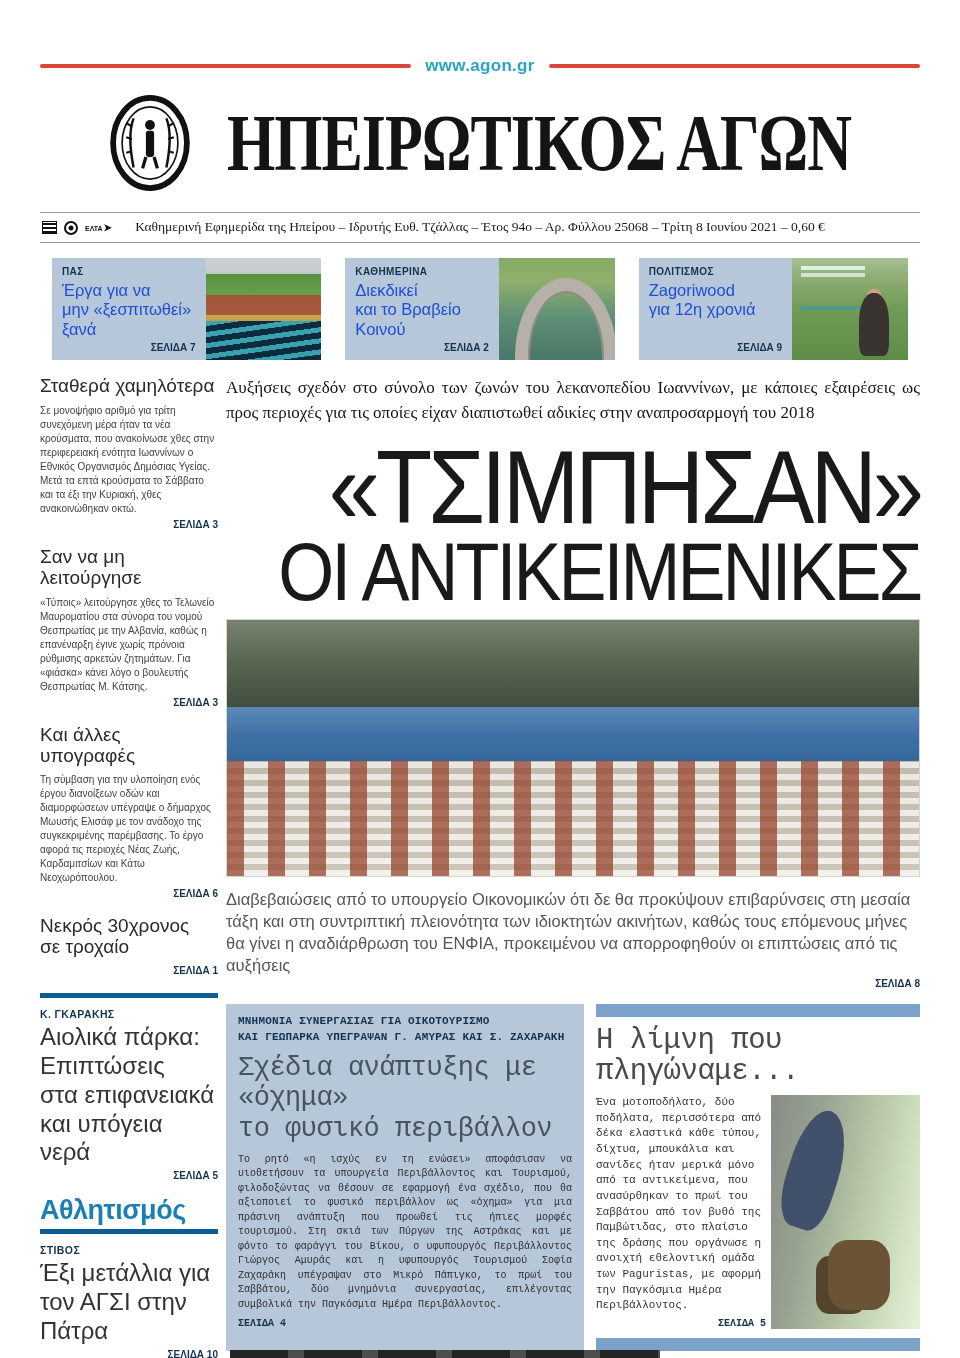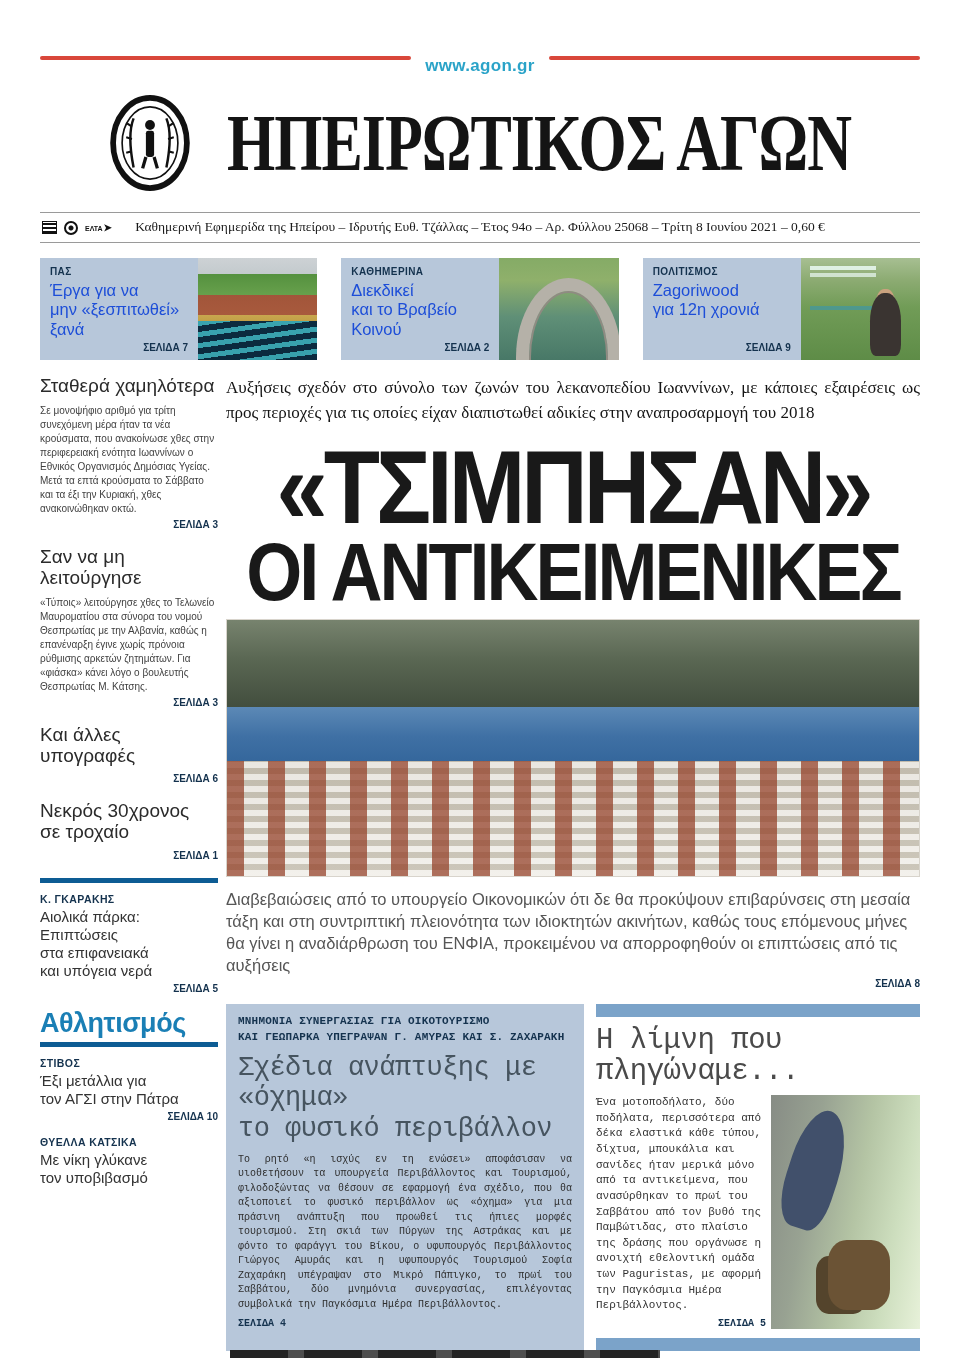--- a/index.html
+++ b/index.html
@@ -5,21 +5,21 @@
   * { margin:0; padding:0; box-sizing:border-box; }
   html,body { background:#e9e9e9; }
   .page {
     width:960px; height:1358px; margin:0 auto; background:#fff;
     position:relative; overflow:hidden;
     font-family:"Liberation Sans", sans-serif; color:#222;
   }
   .ml { white-space:pre-line; }
 
   
-  .top-rule-row { margin:56px 40px 0; display:flex; align-items:flex-start; gap:14px; }
+  .top-rule-row { margin:56px 40px 0; display:flex; align-items:center; gap:14px; }
   .top-rule { flex:1; height:4px; background:#d9473a; border-radius:2px; }
   .site-url { color:#2aa3c8; font-weight:bold; font-size:17px; letter-spacing:.3px; }
 
   
   .masthead-row { margin:12px 40px 0; display:flex; align-items:center; justify-content:center; gap:36px; height:110px; }
   .logo { width:82px; height:100px; flex:none; }
   .masthead {
     font-family:"Liberation Serif", serif; font-weight:bold; color:#141414;
     font-size:62px; letter-spacing:-1px; white-space:nowrap;
     transform:scaleY(1.28); transform-origin:center;
@@ -33,21 +33,21 @@
   .dateline { font-family:"Liberation Serif", serif; font-size:13.5px; color:#1a1a1a; }
   .mini-icons { position:absolute; left:2px; top:50%; transform:translateY(-50%); display:flex; gap:7px; align-items:center; }
   .stamp-icon { width:15px; height:13px; border:1.5px solid #111;
     background:repeating-linear-gradient(0deg,#111 0 2px,transparent 2px 4px); }
   .emblem-icon { width:14px; height:14px; border:2px solid #111; border-radius:50%;
     background:radial-gradient(circle at 50% 50%, #111 2px, transparent 3px); }
   .elta-icon { font-size:7px; font-weight:bold; color:#111; letter-spacing:0; }
   .elta-icon::after { content:"➤"; font-size:10px; margin-left:1px; }
 
   
-  .teasers { margin:15px 40px 0; display:flex; gap:24px; }
+  .teasers { margin:15px 52px 0; display:flex; gap:24px; }
   .teaser { flex:1; display:flex; height:102px; }
   .teaser-text { background:#b7c7da; width:57%; padding:8px 10px 7px; position:relative; }
   .kicker { font-size:10px; font-weight:bold; color:#14324e; letter-spacing:.4px; }
   .t-title { font-size:16.5px; color:#1d4ed8; line-height:1.18; margin-top:4px; }
   .page-ref { font-size:10px; font-weight:bold; color:#14324e; }
   .t-page { position:absolute; right:10px; bottom:7px; }
   .teaser-photo { width:43%; position:relative; overflow:hidden; }
 
   .photo-stadium { background:linear-gradient(180deg,
       #cdd2d5 0%, #c3cacd 16%, #55913f 16%, #67a04c 36%,
@@ -72,25 +72,25 @@
 
   
   .news { margin-bottom:17px; }
   .news-title { font-size:19px; font-weight:normal; color:#2b2b2b; line-height:1.1; margin-bottom:7px; }
   .news-body { font-size:10px; color:#3f3f3f; line-height:1.4; }
   .news-page { text-align:right; margin-top:3px; }
   .section-head { font-size:27px; font-weight:bold; color:#1a7fb5; letter-spacing:-.5px; }
   .section-bar { height:5px; background:#0d5c94; margin:3px 0 10px; }
   .sec-item { margin-bottom:14px; }
   .sec-kicker { font-size:10.5px; font-weight:bold; color:#14324e; letter-spacing:.4px; margin-bottom:3px; }
-  .sec-title { font-size:15px; color:#333; line-height:1.2; }
+  .sec-title { font-size:24px; color:#333; line-height:1.2; }
 
   
   .deck { font-family:"Liberation Serif", serif; font-size:17px; color:#151515; line-height:1.45; text-align:justify; }
-  .headline { text-align:center; color:#191919; font-weight:bold; margin-top:14px; }
+  .headline { text-align:right; color:#191919; font-weight:normal; margin-top:14px; }
   .hl1 { font-size:92px; letter-spacing:-4px; line-height:1.05; transform:scaleY(1.12); }
   .hl2 { font-size:72px; letter-spacing:-3px; line-height:1.02; transform:scaleY(1.12); }
   .main-photo { height:258px; margin-top:10px; border:1px solid #d8d4cc; }
   .ph-mountain { height:34%; background:linear-gradient(180deg,#77836e 0%, #5a6753 45%, #424e3e 100%); }
   .ph-lake { height:21%; background:linear-gradient(180deg,#5c89b6 0%, #3f70a4 55%, #35679c 100%); }
   .ph-city { height:45%; background:
       repeating-linear-gradient(90deg, rgba(150,68,44,.75) 0 17px, rgba(0,0,0,0) 17px 41px),
       repeating-linear-gradient(0deg, rgba(255,255,255,.55) 0 6px, rgba(176,170,155,.45) 6px 12px),
       linear-gradient(180deg,#cfc9bc,#e4dfd4); }
   .subdeck-wrap { margin-top:12px; }
@@ -197,20 +197,21 @@
       </div>
 
       <div class="news">
         <div class="news-title">Σαν να μη λειτούργησε</div>
         <div class="news-body">«Τύποις» λειτούργησε χθες το Τελωνείο Μαυροματίου στα σύνορα του νομού Θεσπρωτίας με την Αλβανία, καθώς η επανέναρξη έγινε χωρίς πρόνοια ρύθμισης αρκετών ζητημάτων. Για «φιάσκα» κάνει λόγο ο βουλευτής Θεσπρωτίας Μ. Κάτσης.</div>
         <div class="page-ref news-page">ΣΕΛΙΔΑ 3</div>
       </div>
 
       <div class="news">
         <div class="news-title">Και άλλες υπογραφές</div>
+        <div class="news-body">Τη σύμβαση για την υλοποίηση ενός έργου διανοίξεων οδών και διαμορφώσεων υπέγραψε ο δήμαρχος Μωυσής Ελισάφ με τον ανάδοχο της συγκεκριμένης παρέμβασης. Το έργο αφορά τις περιοχές Νέας Ζωής, Καρδαμιτσίων και Κάτω Νεοχωρόπουλου.</div>
         <div class="page-ref news-page">ΣΕΛΙΔΑ 6</div>
       </div>
 
       <div class="news">
         <div class="news-title ml">Νεκρός 30χρονος
 σε τροχαίο</div>
         <div class="page-ref news-page">ΣΕΛΙΔΑ 1</div>
       </div>
 
       <div>

